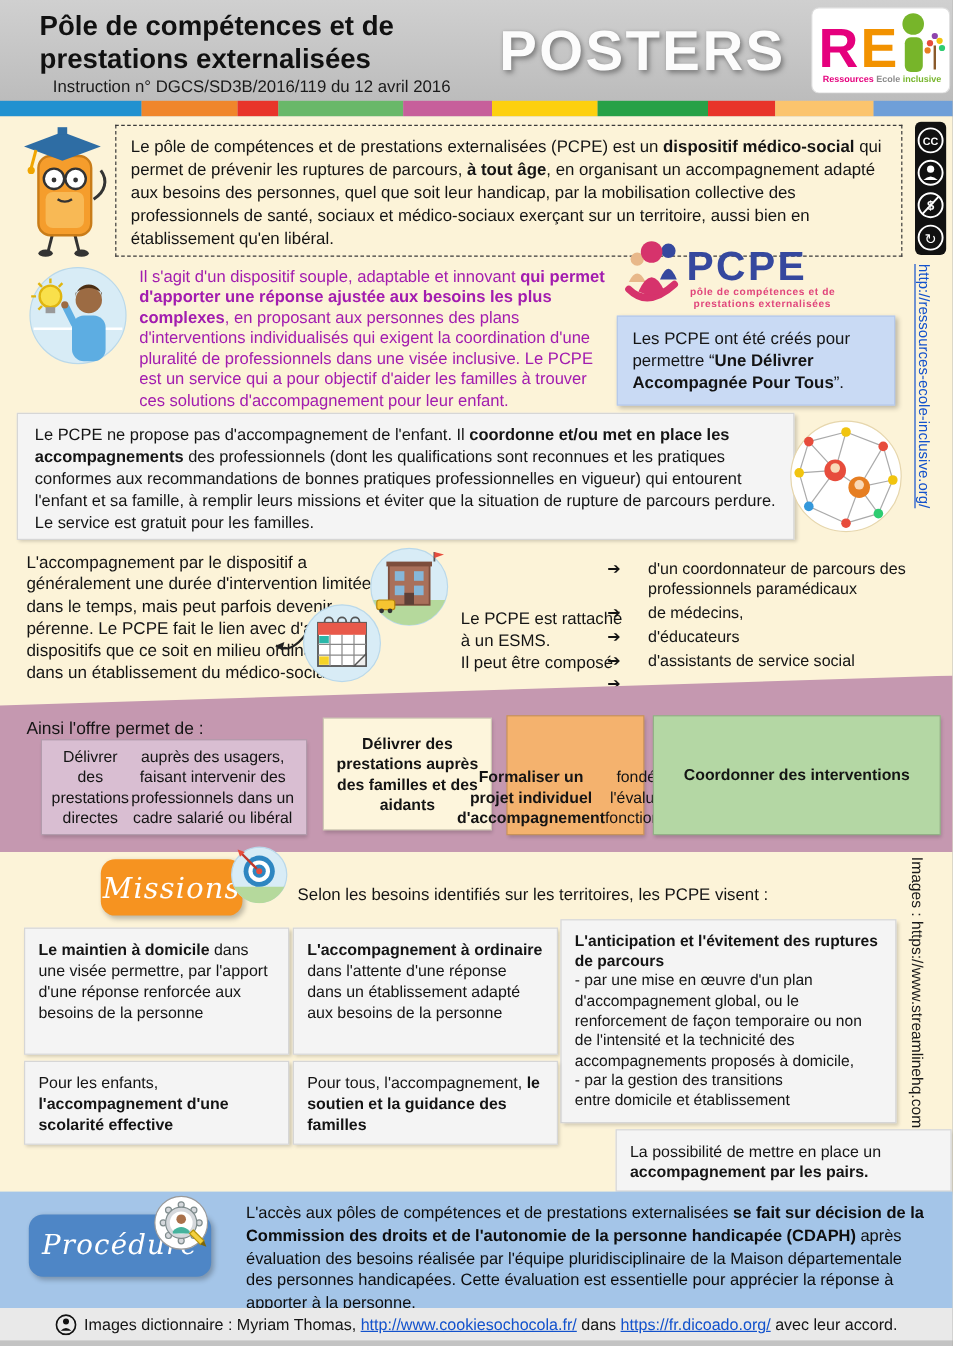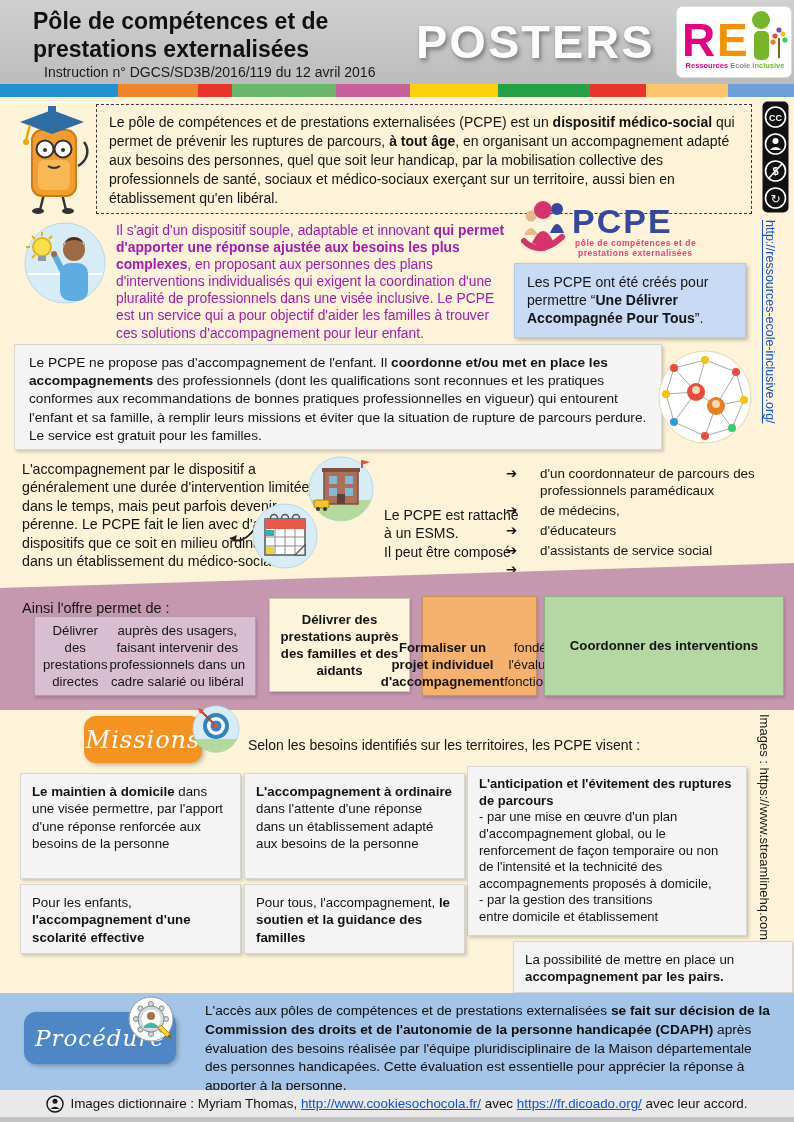--- a/index.html
+++ b/index.html
@@ -345,16 +345,16 @@
     </svg>
     <div class="abs proctext"><span>L'accès aux pôles de compétences et de prestations externalisées </span><span style="font-weight: bold;">se fait sur décision de la Commission des droits et de l'autonomie de la personne handicapée (CDAPH)</span><span> après évaluation des besoins réalisée par l'équipe pluridisciplinaire de la Maison départementale des personnes handicapées. Cette évaluation est essentielle pour apprécier la réponse à apporter à la personne.</span></div>
   </div>
 
   <div class="abs footer">
     <svg width="18" height="18" viewBox="0 0 18 18">
       <circle cx="9" cy="9" r="8" fill="none" stroke="#111" stroke-width="1.4"></circle>
       <circle cx="9" cy="6.3" r="2.5" fill="#111"></circle>
       <path d="M4.5,14 Q9,9.5 13.5,14 Z" fill="#111"></path>
     </svg>
-    <span><span>Images dictionnaire : Myriam Thomas, </span><a class="lnk">http://www.cookiesochocola.fr/</a><span>  avec </span><a class="lnk">https://fr.dicoado.org/</a><span>  avec leur accord.</span></span>
+    <span><span>Images dictionnaire : Myriam Thomas, </span><a class="lnk">http://www.cookiesochocola.fr/</a><span>  dans </span><a class="lnk">https://fr.dicoado.org/</a><span>  avec leur accord.</span></span>
   </div>
 
 </div>
 
 </body></html>

